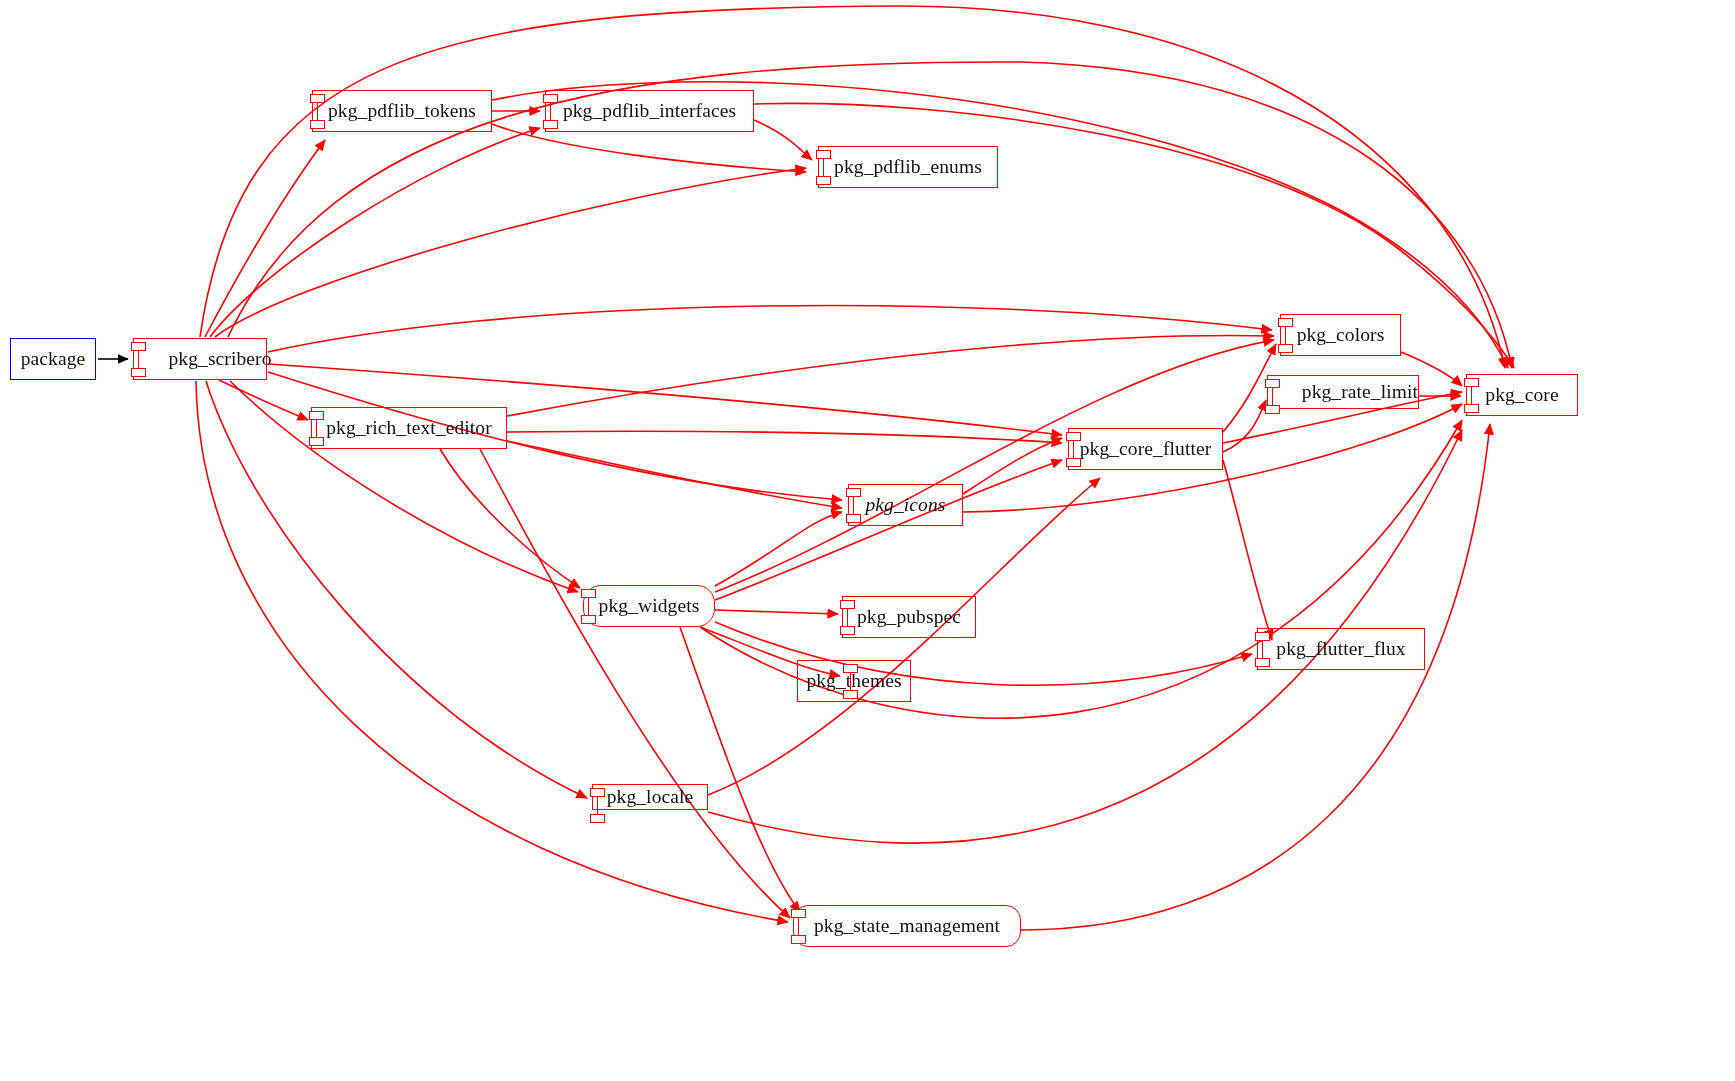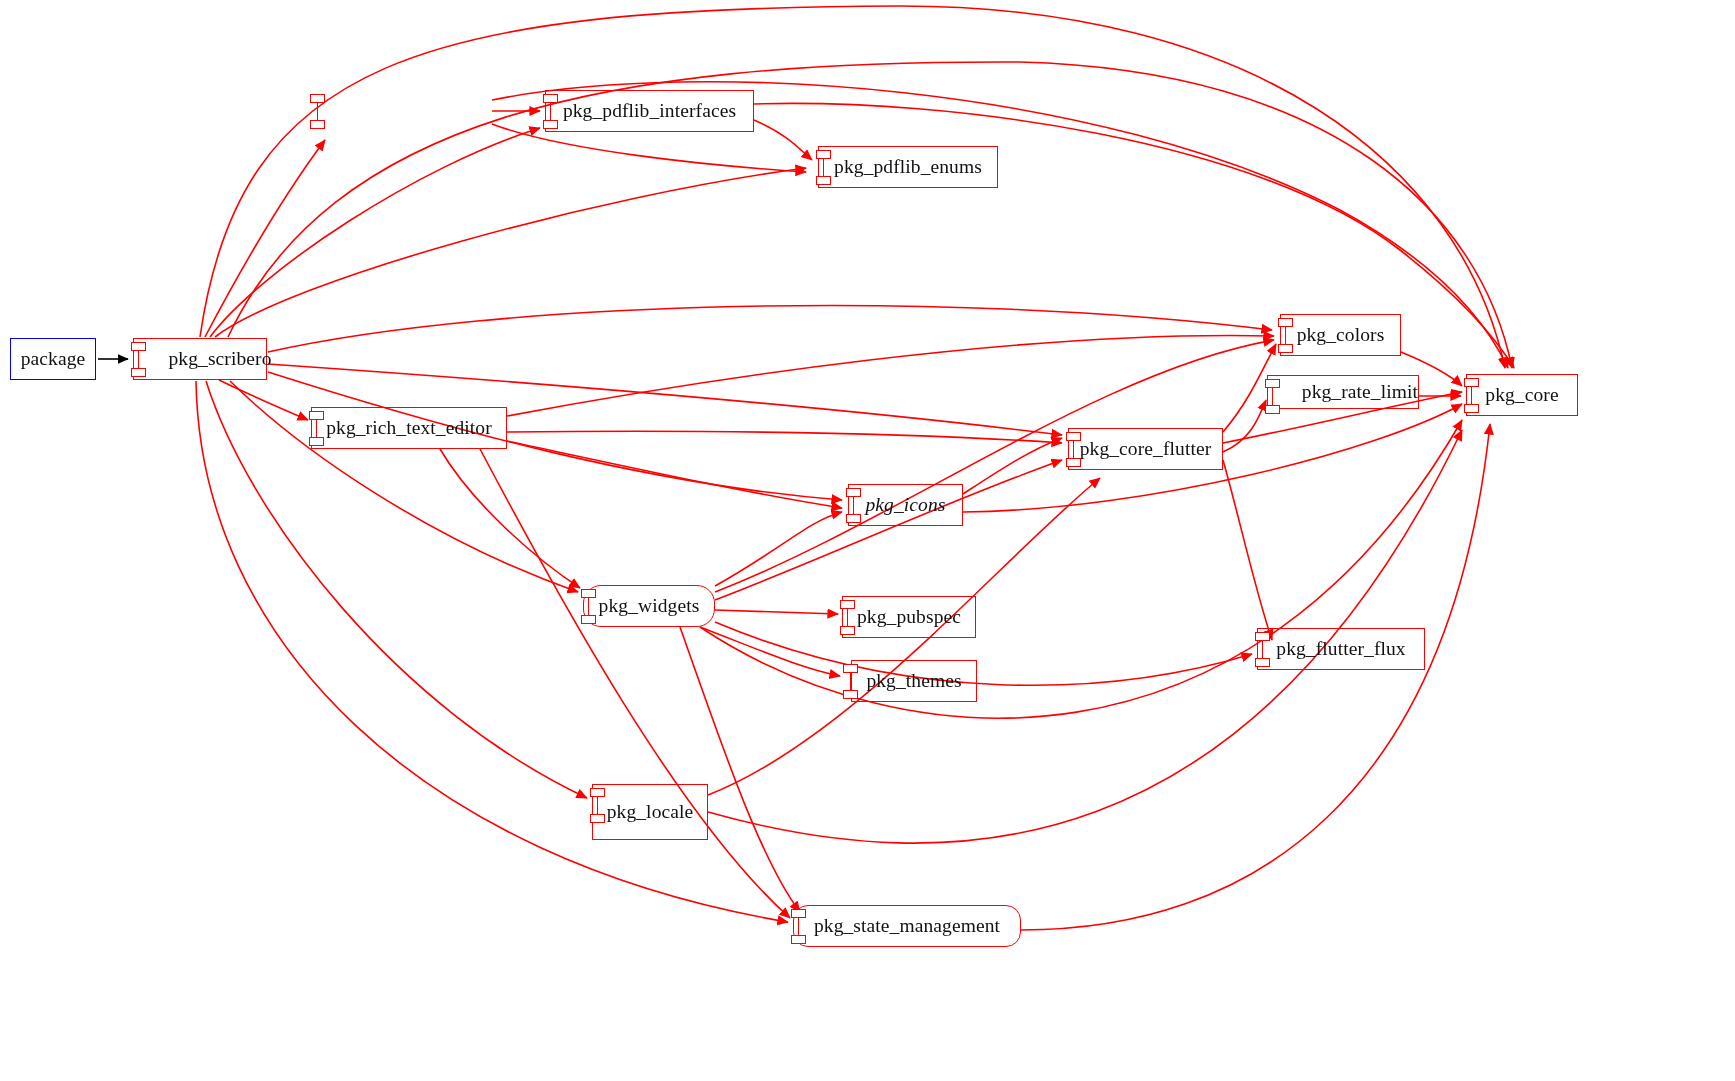--- a/index.html
+++ b/index.html
@@ -130,20 +130,23 @@
     <span class="lbl">package</span>
   </div>
 
   <div class="node" style="left:133px;top:338px;width:134px;height:42px;padding-left:40px;">
     <span class="lbl">pkg_scribero</span>
   </div>
   <div class="portline" style="left:138px;top:344px;height:30px;"></div>
   <div class="port" style="left:131px;top:342px;"></div>
   <div class="port" style="left:131px;top:368px;"></div>
 
+  <div class="node" style="left:312px;top:90px;width:180px;height:42px;">
+    <span class="lbl">pkg_pdflib_tokens</span>
+  </div>
   <div class="portline" style="left:317px;top:96px;height:30px;"></div>
   <div class="port" style="left:310px;top:94px;"></div>
   <div class="port" style="left:310px;top:120px;"></div>
 
   <div class="node" style="left:545px;top:90px;width:209px;height:42px;">
     <span class="lbl">pkg_pdflib_interfaces</span>
   </div>
   <div class="portline" style="left:550px;top:96px;height:30px;"></div>
   <div class="port" style="left:543px;top:94px;"></div>
   <div class="port" style="left:543px;top:120px;"></div>
@@ -204,35 +207,35 @@
   <div class="port" style="left:581px;top:589px;"></div>
   <div class="port" style="left:581px;top:615px;"></div>
 
   <div class="node" style="left:842px;top:596px;width:134px;height:42px;">
     <span class="lbl">pkg_pubspec</span>
   </div>
   <div class="portline" style="left:847px;top:602px;height:30px;"></div>
   <div class="port" style="left:840px;top:600px;"></div>
   <div class="port" style="left:840px;top:626px;"></div>
 
-  <div class="node" style="left:851px;top:660px;width:126px;height:42px;">
+  <div class="node" style="left:797px;top:660px;width:114px;height:42px;">
     <span class="lbl">pkg_themes</span>
   </div>
   <div class="portline" style="left:850px;top:666px;height:30px;"></div>
   <div class="port" style="left:843px;top:664px;"></div>
   <div class="port" style="left:843px;top:690px;"></div>
 
   <div class="node" style="left:1257px;top:628px;width:168px;height:42px;">
     <span class="lbl">pkg_flutter_flux</span>
   </div>
   <div class="portline" style="left:1262px;top:634px;height:30px;"></div>
   <div class="port" style="left:1255px;top:632px;"></div>
   <div class="port" style="left:1255px;top:658px;"></div>
 
-  <div class="node" style="left:592px;top:784px;width:116px;height:56px;">
+  <div class="node" style="left:592px;top:784px;width:116px;height:26px;">
     <span class="lbl">pkg_locale</span>
   </div>
   <div class="portline" style="left:597px;top:790px;height:30px;"></div>
   <div class="port" style="left:590px;top:788px;"></div>
   <div class="port" style="left:590px;top:814px;"></div>
 
   <div class="node" style="left:793px;top:905px;width:228px;height:42px;border-radius:15px;">
     <span class="lbl">pkg_state_management</span>
   </div>
   <div class="portline" style="left:798px;top:911px;height:30px;"></div>

